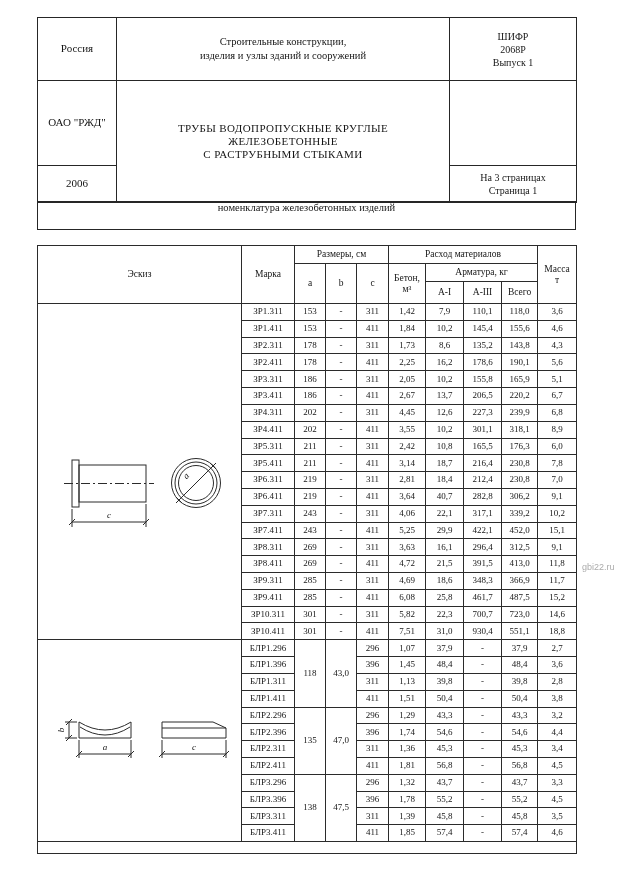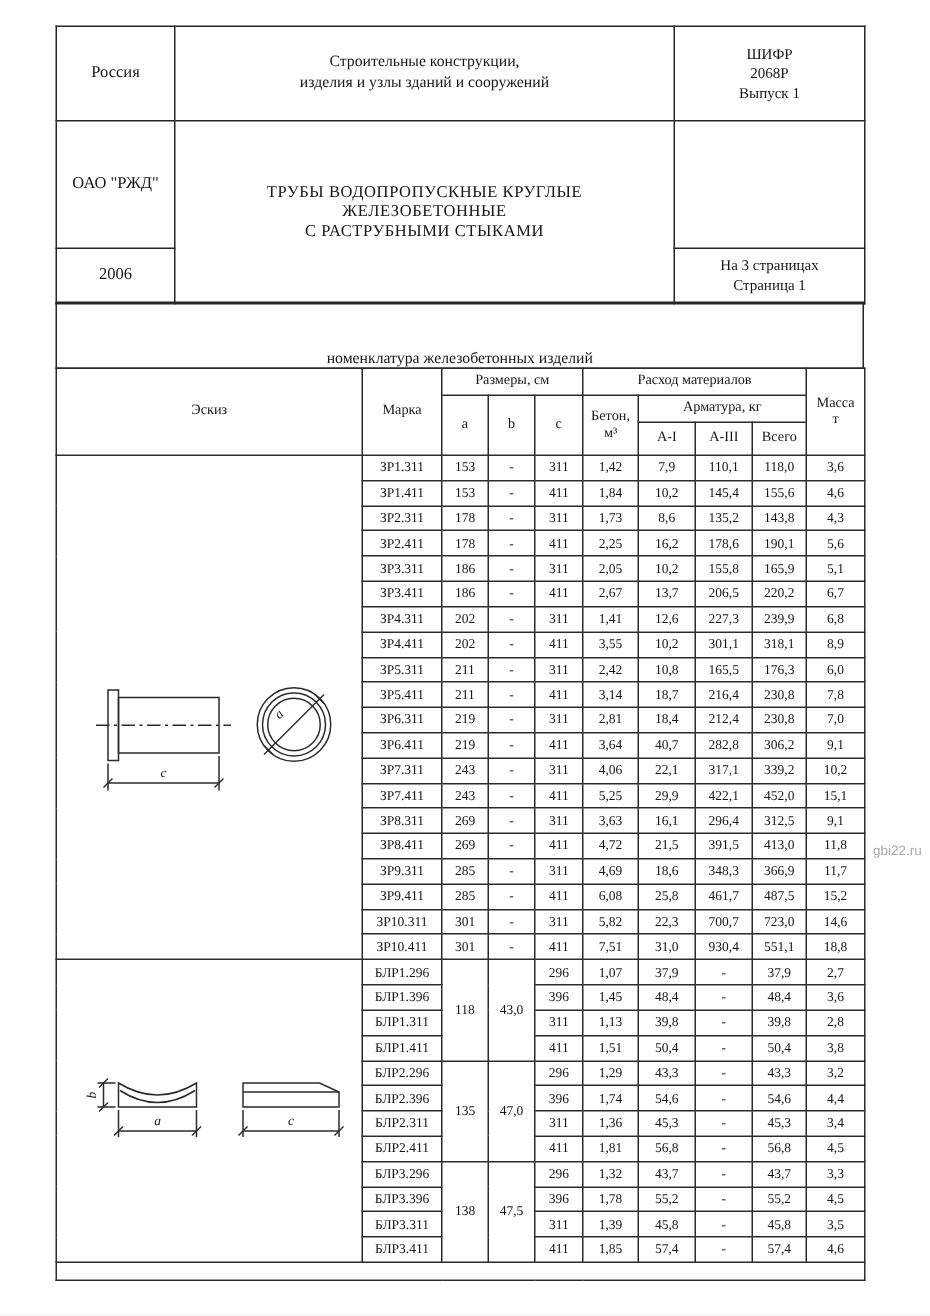--- a/index.html
+++ b/index.html
@@ -14,22 +14,22 @@
 
   
   .stamp { position:absolute; left:37px; top:17px; width:539px; border:1.5px solid #262626; }
   .stamp td { border:1.5px solid #262626; font-size:11px; }
   .stamp .doc-title { font-size:11px; letter-spacing:.4px; line-height:13px; }
   .stamp .cipher div, .stamp .pages div { font-size:10px; line-height:13px; }
   .stamp .series div { font-size:10.5px; line-height:14px; }
 
   
   .subtitle-box {
-    position:absolute; left:37px; top:201px; width:539px; height:45px;
-    border:1.5px solid #262626; display:flex; align-items:flex-end; justify-content:center;
+    position:absolute; left:37px; top:201px; width:539px; height:29px;
+    border:1.5px solid #262626; display:flex; align-items:flex-start; justify-content:center;
     font-size:10.5px;
   }
 
   
   .main { position:absolute; left:37px; top:245px; width:539px; border:1.5px solid #262626; }
   .main td { border:1px solid #2b2b2b; font-size:9px; }
   .main thead td { font-size:9.5px;margin-top:27px; }
   .main thead .two-line div { line-height:11px; }
   .main tbody tr.data-tr { height:16.82px; }
   .main td.sketch-cell { vertical-align:middle; padding:0; }
@@ -223,21 +223,21 @@
           <td>13,7</td>
           <td>206,5</td>
           <td>220,2</td>
           <td>6,7</td>
         </tr>
         <tr class="data-tr">
           <td>ЗР4.311</td>
           <td>202</td>
           <td>-</td>
           <td>311</td>
-          <td>1,41</td>
+          <td>4,45</td>
           <td>12,6</td>
           <td>227,3</td>
           <td>239,9</td>
           <td>6,8</td>
         </tr>
         <tr class="data-tr">
           <td>ЗР4.411</td>
           <td>202</td>
           <td>-</td>
           <td>411</td>

